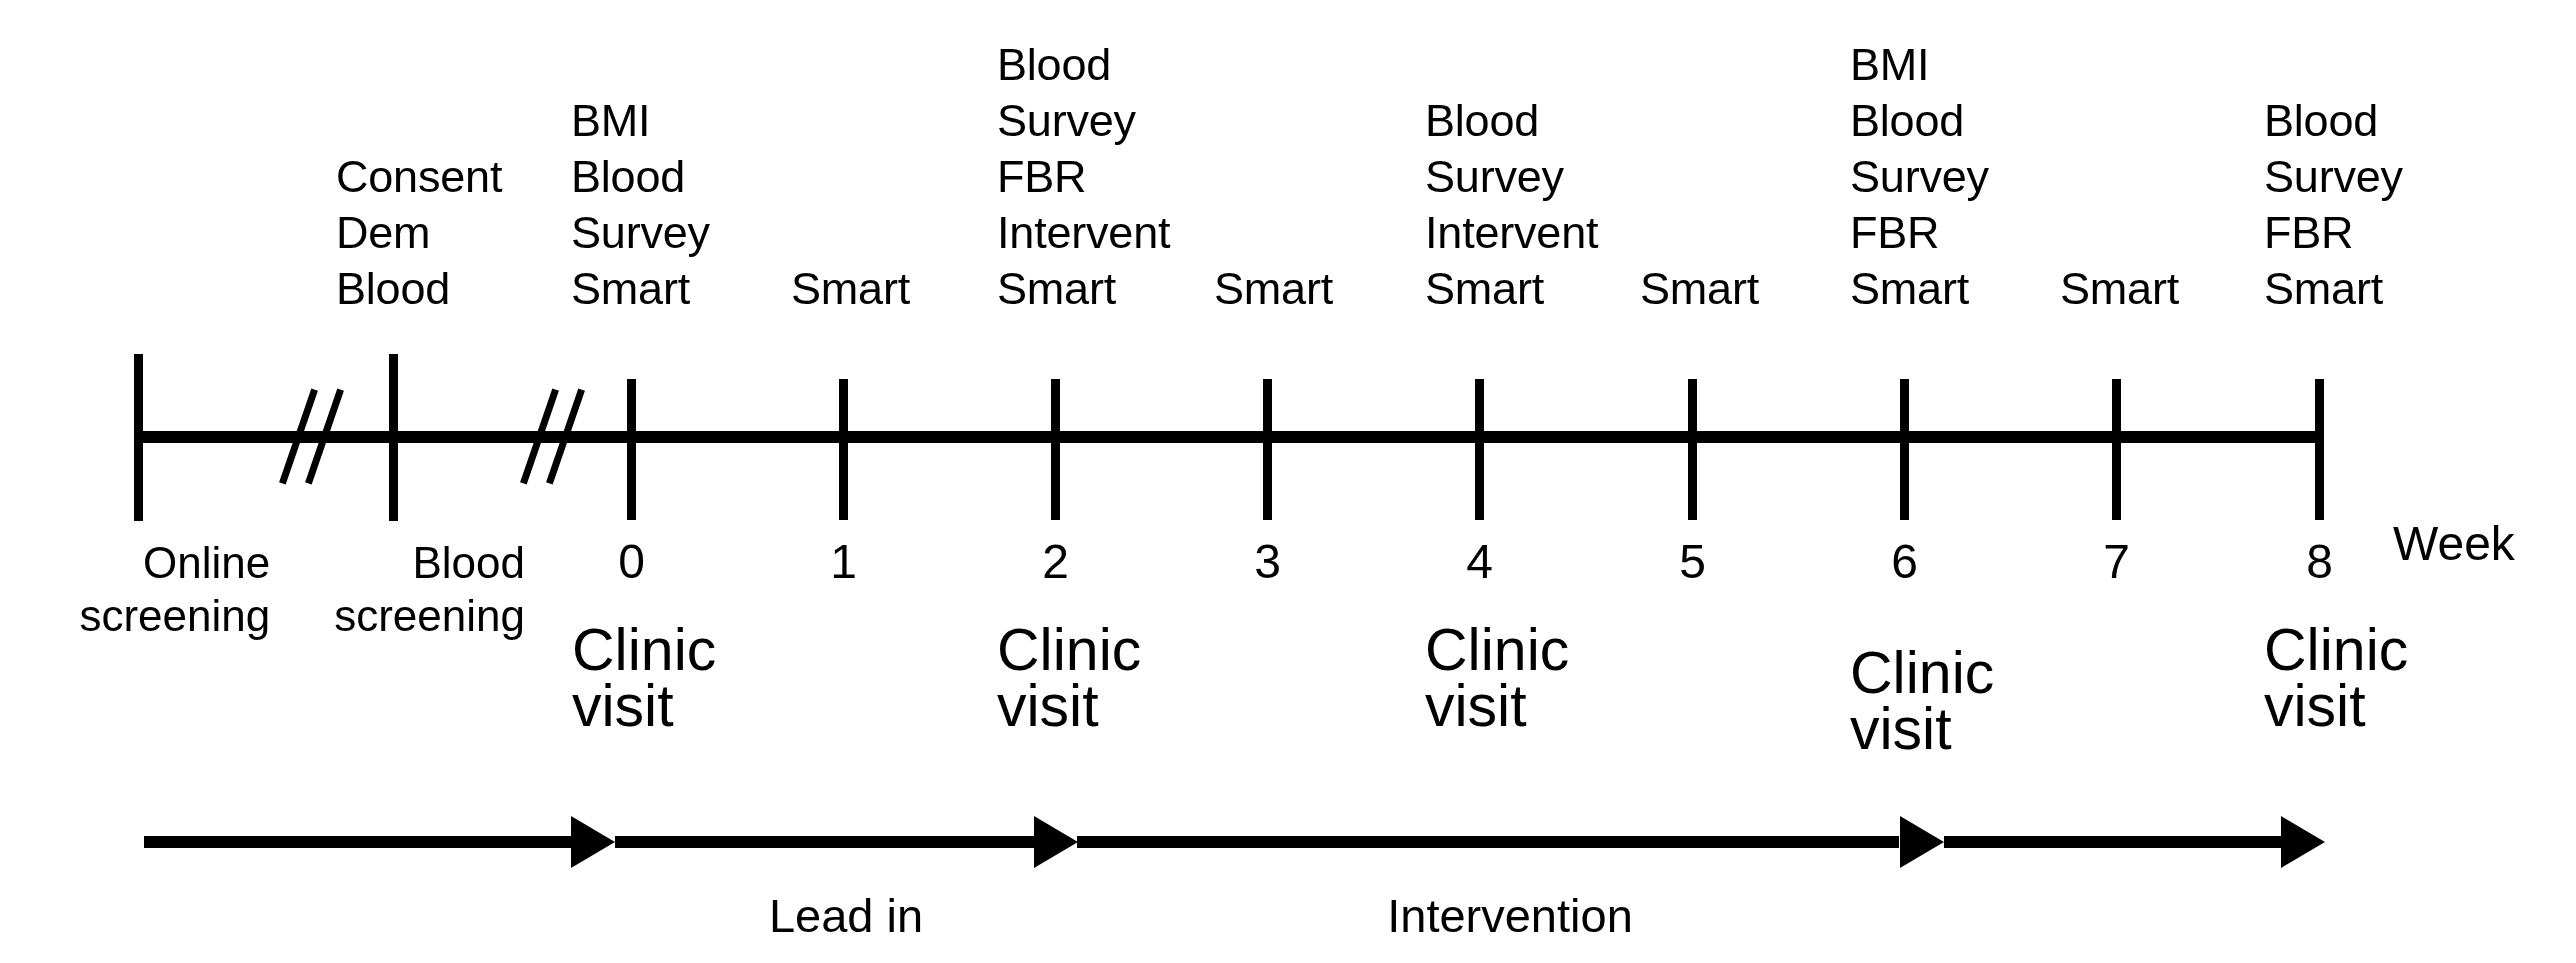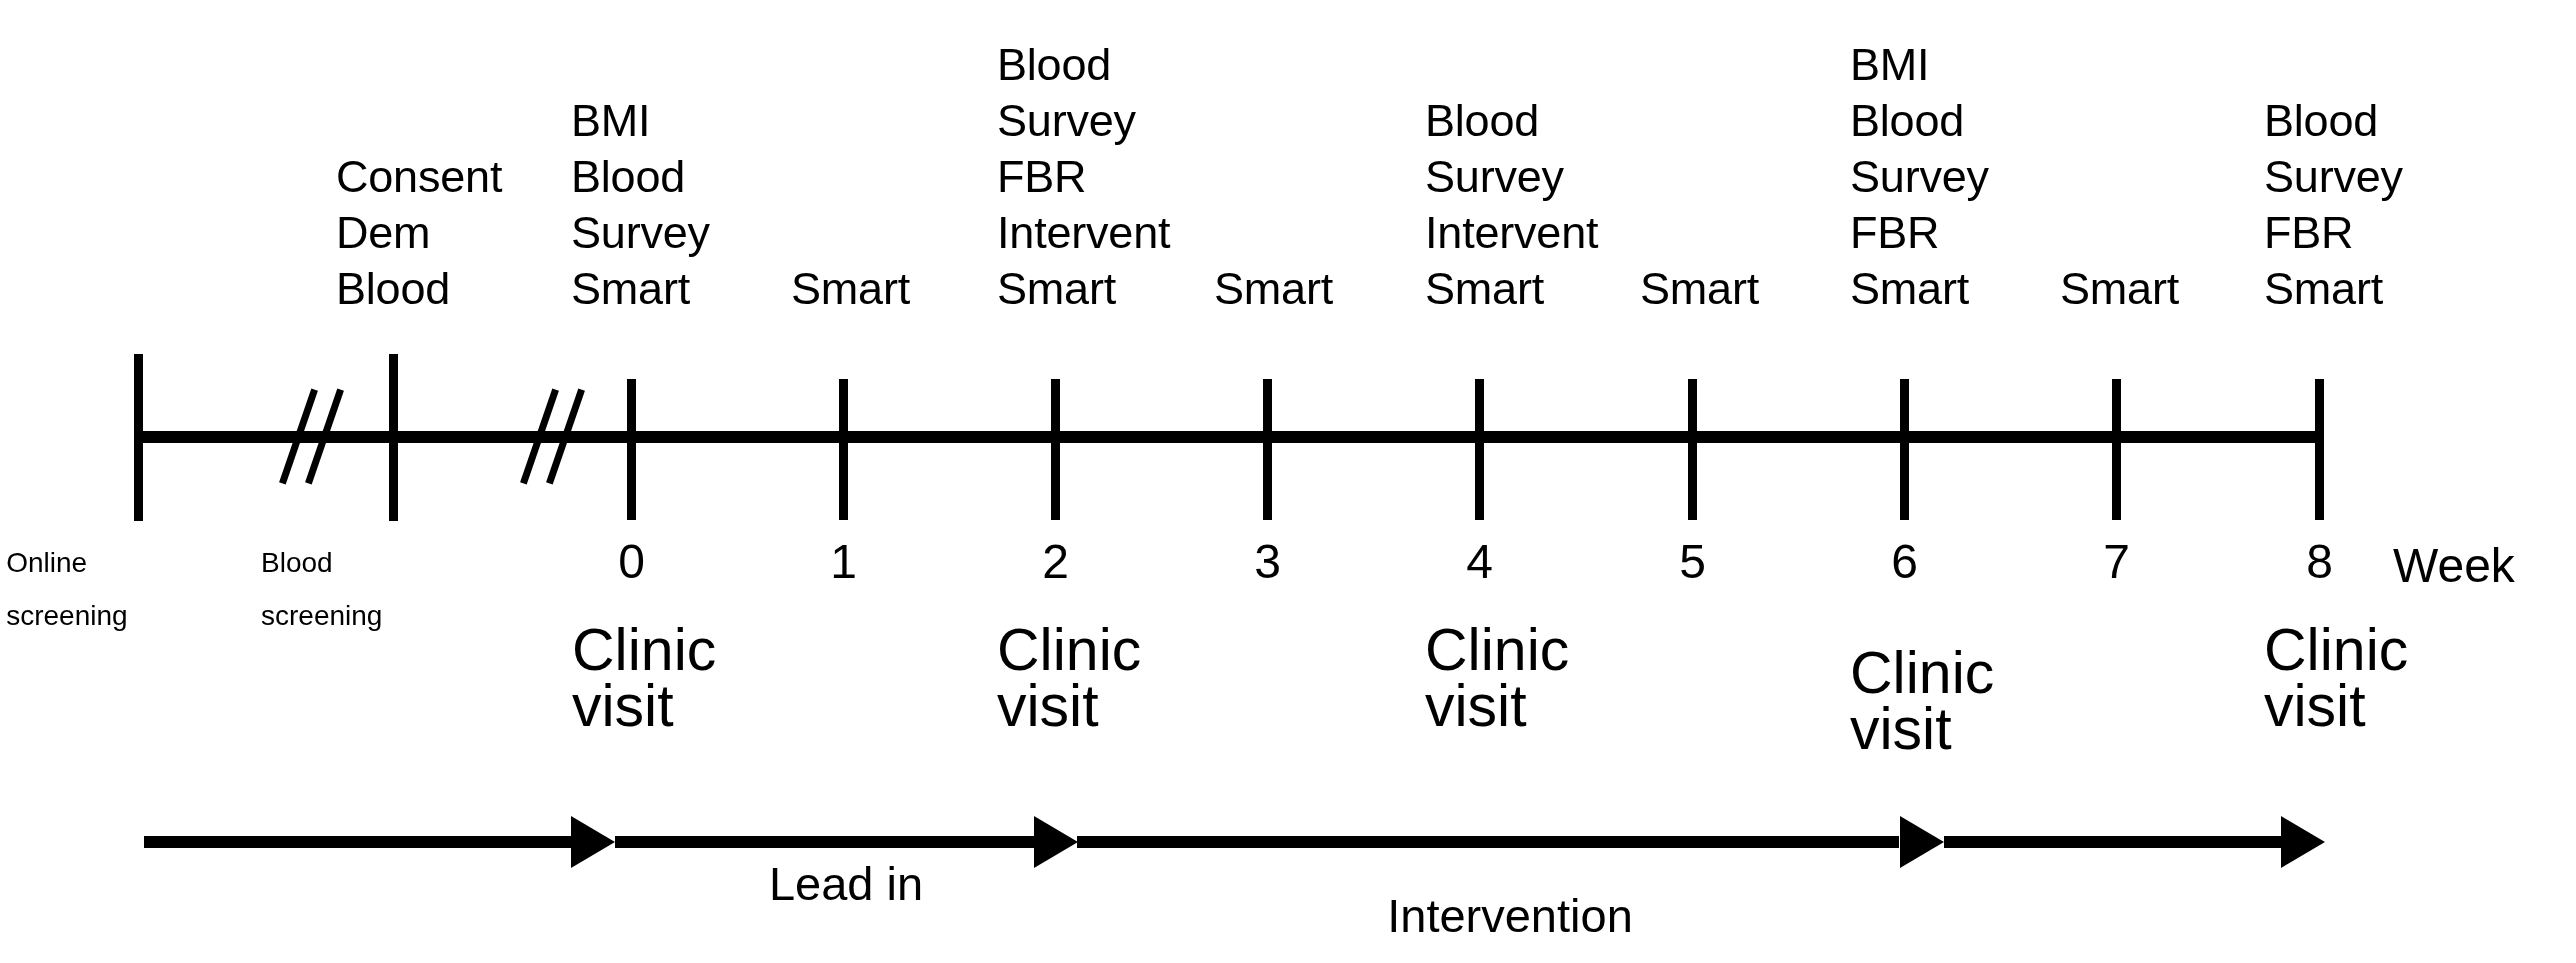--- a/index.html
+++ b/index.html
@@ -16,21 +16,21 @@
   
   .events{position:absolute;font-size:45px;line-height:56px;white-space:nowrap;
           text-align:left;letter-spacing:-0.2px;}
   .events div{height:56px;}
 
   
   .weeknum{position:absolute;font-size:48px;line-height:48px;text-align:center;width:93px;}
   .week-word{position:absolute;font-size:48px;line-height:48px;white-space:nowrap;}
 
   
-  .screening{position:absolute;font-size:28px;line-height:53px;text-align:left;
+  .screening{position:absolute;font-size:44px;line-height:53px;text-align:right;
              width:264px;white-space:nowrap;}
 
   
   .clinic{position:absolute;font-size:59px;line-height:56px;text-align:left;white-space:nowrap;}
 
   
   .arrow-shaft{position:absolute;height:12.4px;background:#000;}
   .arrow-head{position:absolute;width:0;height:0;
               border-top:26.4px solid transparent;border-bottom:26.4px solid transparent;
               border-left:44px solid #000;}
@@ -135,21 +135,21 @@
 
   <div class="weeknum" style="left:585px;top:538px;">0</div>
   <div class="weeknum" style="left:797px;top:538px;">1</div>
   <div class="weeknum" style="left:1009px;top:538px;">2</div>
   <div class="weeknum" style="left:1221px;top:538px;">3</div>
   <div class="weeknum" style="left:1433px;top:538px;">4</div>
   <div class="weeknum" style="left:1646px;top:538px;">5</div>
   <div class="weeknum" style="left:1858px;top:538px;">6</div>
   <div class="weeknum" style="left:2070px;top:538px;">7</div>
   <div class="weeknum" style="left:2273px;top:538px;">8</div>
-  <div class="week-word" style="left:2393px;top:542px;">Week</div>
+  <div class="week-word" style="left:2393px;top:520px;">Week</div>
 
   <div class="clinic" style="left:572px;top:622px;">
     <div>Clinic</div>
     <div>visit</div>
   </div>
   <div class="clinic" style="left:997px;top:622px;">
     <div>Clinic</div>
     <div>visit</div>
   </div>
   <div class="clinic" style="left:1425px;top:622px;">
@@ -163,21 +163,21 @@
   <div class="clinic" style="left:2264px;top:622px;">
     <div>Clinic</div>
     <div>visit</div>
   </div>
 
   <div class="arrow-shaft" style="left:144px;top:836px;width:428px;"></div>
   <div class="arrow-head" style="left:571px;top:816px;"></div>
 
   <div class="arrow-shaft" style="left:615px;top:836px;width:419px;"></div>
   <div class="arrow-head" style="left:1034px;top:816px;"></div>
-  <div class="phase-label" style="left:615px;top:860px;width:462px;">Lead in</div>
+  <div class="phase-label" style="left:615px;top:892px;width:462px;">Lead in</div>
 
   <div class="arrow-shaft" style="left:1077px;top:836px;width:822px;"></div>
   <div class="arrow-head" style="left:1900px;top:816px;"></div>
   <div class="phase-label" style="left:1077px;top:892px;width:866px;">Intervention</div>
 
   <div class="arrow-shaft" style="left:1944px;top:836px;width:337px;"></div>
   <div class="arrow-head" style="left:2281px;top:816px;"></div>
 
 </div>
 

